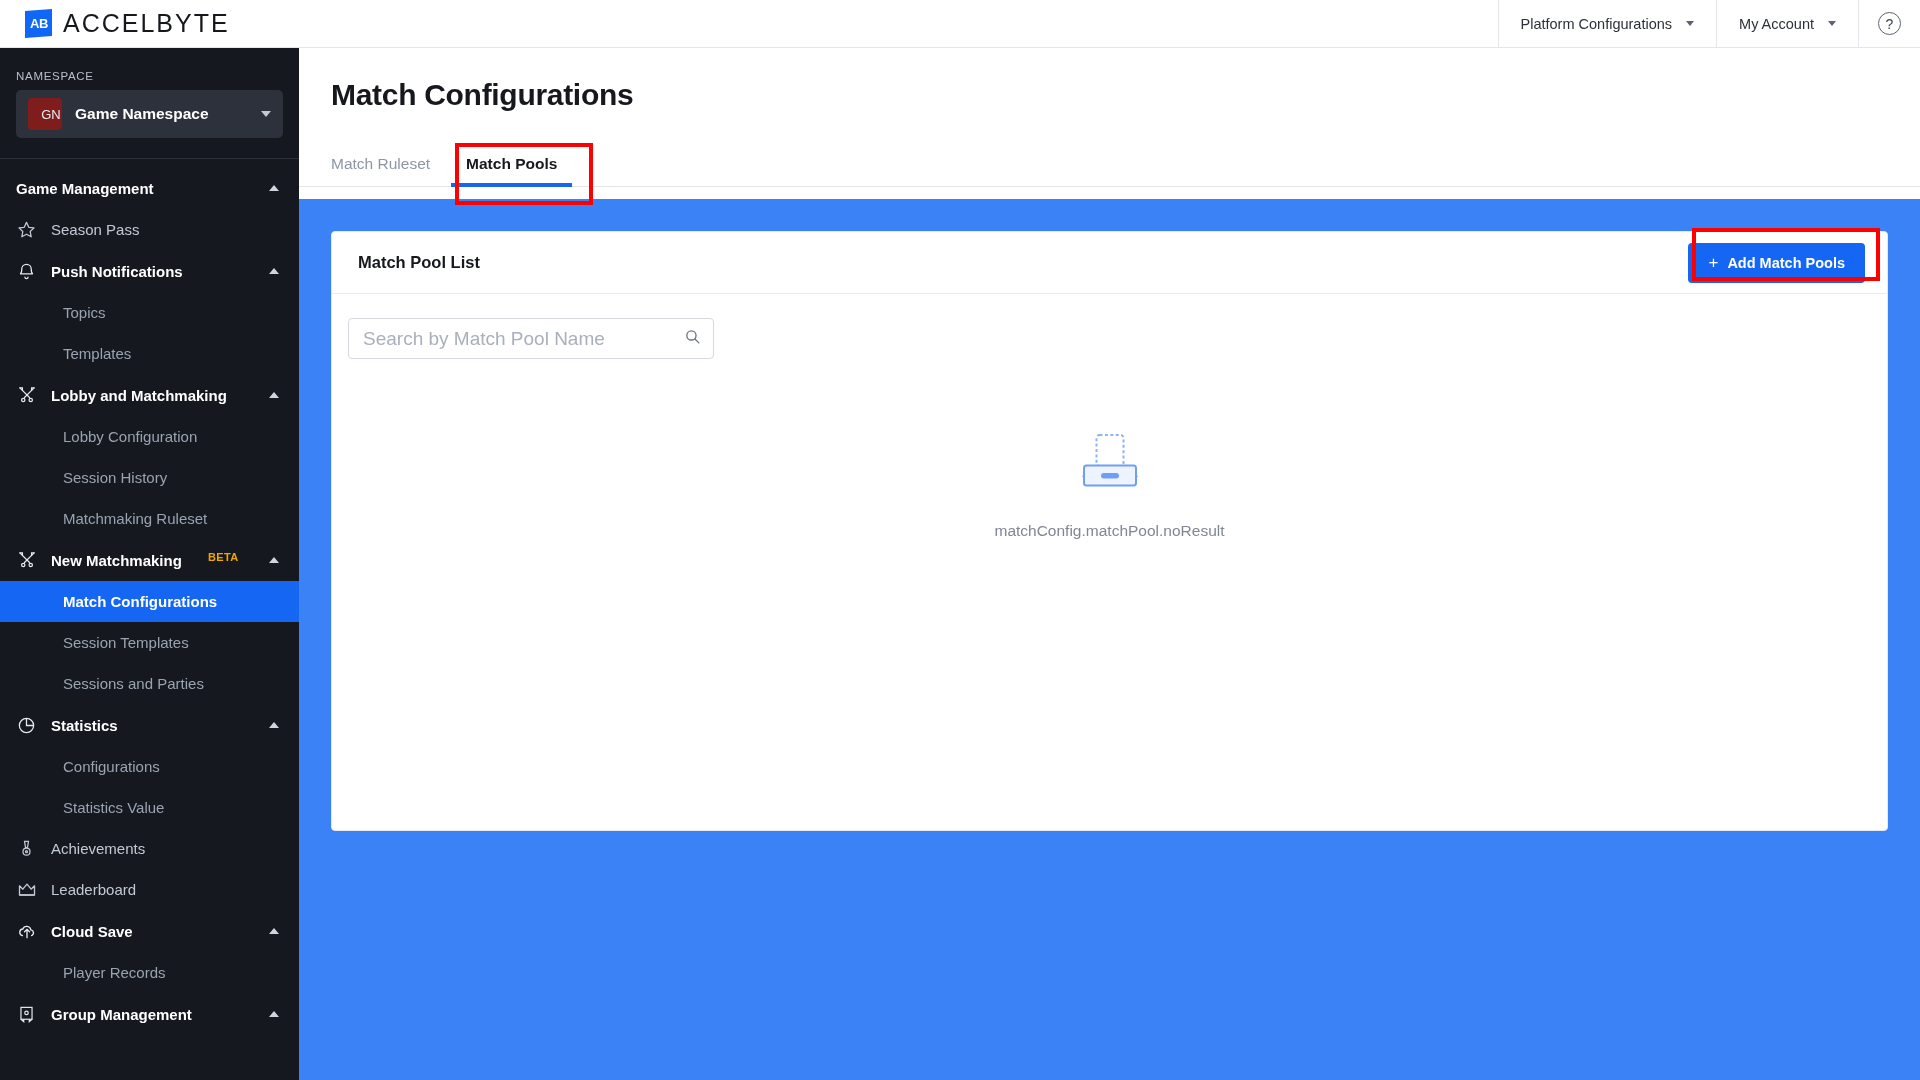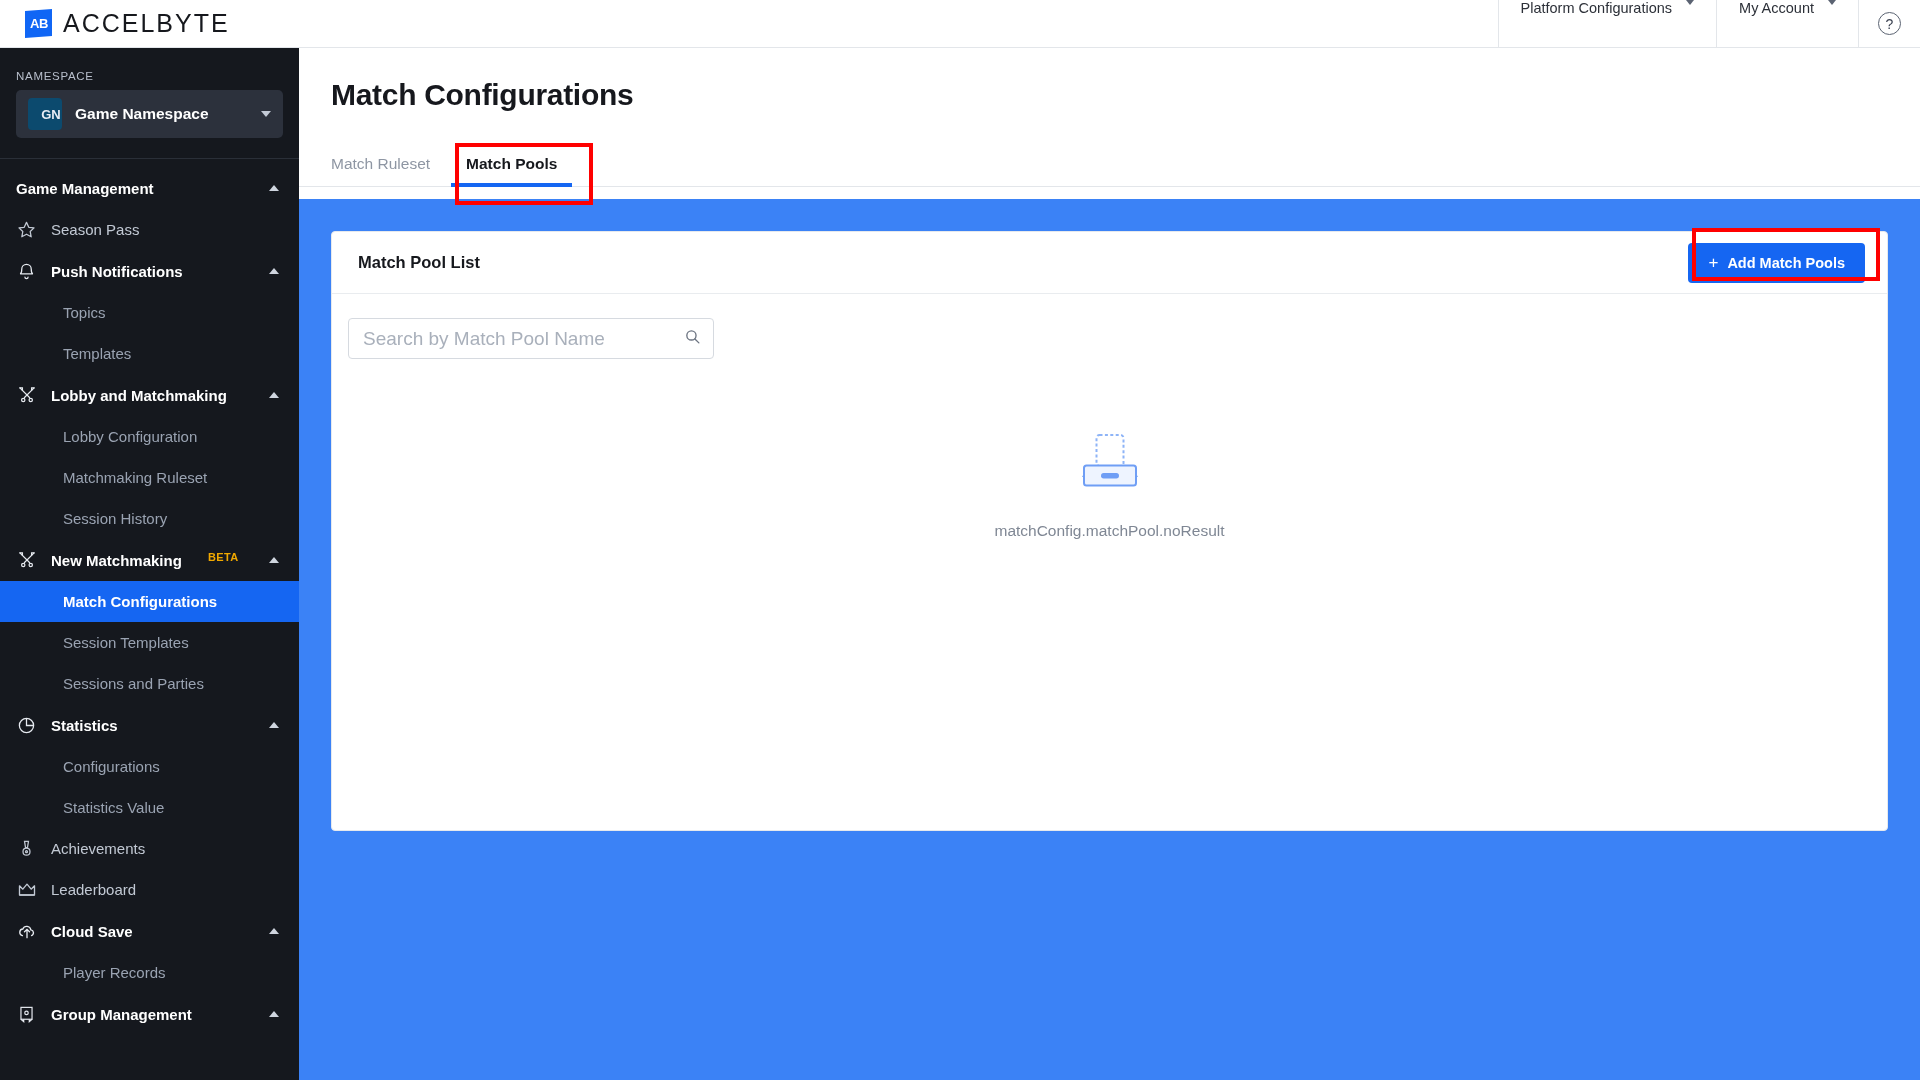--- a/index.html
+++ b/index.html
@@ -30,21 +30,21 @@
     color: #fff; font-weight: 700; font-size: 13px;
     transform: skewY(4deg); letter-spacing: -0.5px;
     font-family: "Liberation Sans", sans-serif;
   }
   .brand-text {
     font-size: 25px; letter-spacing: 2.0px; color: #16181d;
     font-weight: 400; font-family: "Liberation Sans", sans-serif;
   }
   .topnav { margin-left: auto; display: flex; align-items: stretch; height: 48px; }
   .topnav-item {
-    display: flex; align-items: flex-start; gap: 14px;
+    display: flex; align-items: center; gap: 14px;
     padding: 0 22px;
     border-left: 1px solid #e3e6ea;
     font-size: 14.5px; color: #2c3038;
     cursor: pointer;
   }
   .caret-d {
     width: 0; height: 0;
     border-left: 4.5px solid transparent;
     border-right: 4.5px solid transparent;
     border-top: 5px solid #5b6372;
@@ -71,22 +71,22 @@
     color: #b8bfcc; font-size: 11.5px; letter-spacing: 0.7px;
     padding: 22px 0 8px 16px;
   }
   .ns-box {
     margin: 0 16px; height: 48px; background: #2c313c;
     border-radius: 5px; display: flex; align-items: center;
     padding: 0 12px; gap: 13px; cursor: pointer;
   }
   .ns-badge {
     width: 34px; height: 32px; border-radius: 4px;
-    background: #0c4a6e; color: #e9edf5;
-    font-size: 13px; font-weight: 700;
+    background: #7f1d1d; color: #e9edf5;
+    font-size: 13px; font-weight: 400;
     display: flex; align-items: center; justify-content: center; padding-left: 12px;
   }
   .ns-name { color: #ffffff; font-size: 15.5px; font-weight: 700; flex: 1; }
   .ns-caret {
     width: 0; height: 0;
     border-left: 5px solid transparent;
     border-right: 5px solid transparent;
     border-top: 6px solid #c3cad6;
   }
   .ns-rule { height: 1px; background: #2a2f38; margin: 20px 0 0 0; }
@@ -281,24 +281,24 @@
           </svg>
       </span>
       <span class="lbl">Lobby and Matchmaking</span>
       <span class="chev"></span>
     </div>
 
     <div class="nav-item">
       <span class="lbl">Lobby Configuration</span>
     </div>
     <div class="nav-item">
+      <span class="lbl">Session History</span>
+    </div>
+    <div class="nav-item">
       <span class="lbl">Matchmaking Ruleset</span>
-    </div>
-    <div class="nav-item">
-      <span class="lbl">Session History</span>
     </div>
 
     <div class="nav-group">
       <span class="ico">
         <svg width="20" height="20" viewBox="0 0 24 24" fill="none" stroke="#e6eaf0" stroke-width="1.5" stroke-linecap="round">
             <path d="M3.5 3.5L15 15M20.5 3.5L9 15"></path>
             <circle cx="7.5" cy="18" r="2"></circle>
             <circle cx="16.5" cy="18" r="2"></circle>
             <path d="M3.5 3.5h3v3M20.5 3.5h-3v3"></path>
           </svg>

